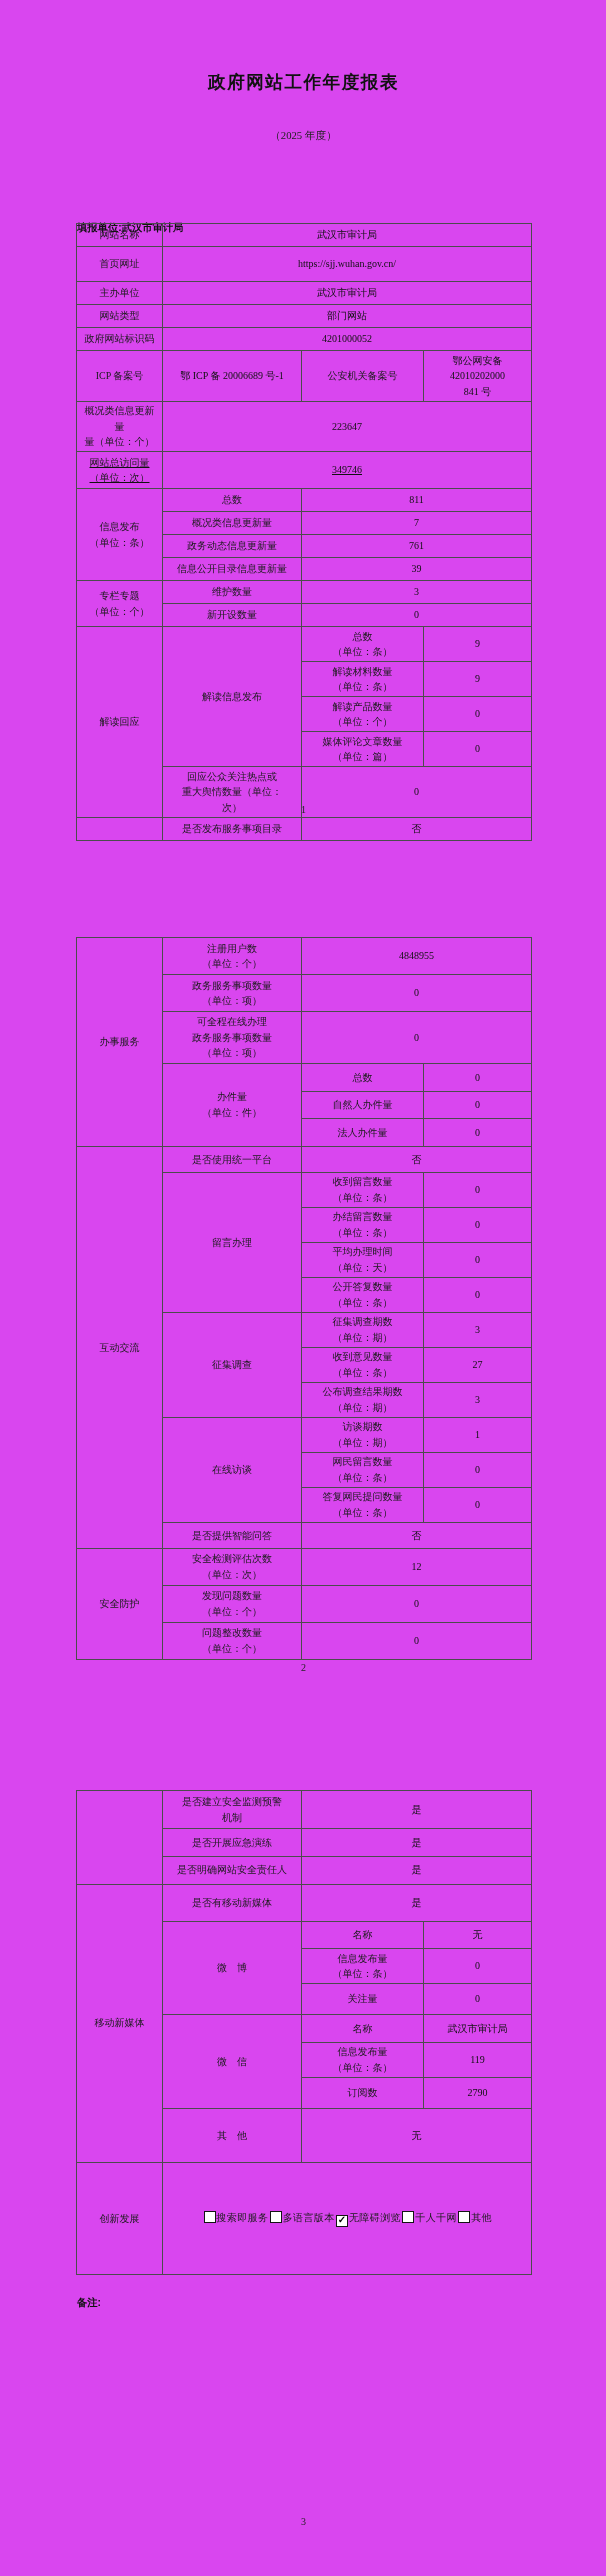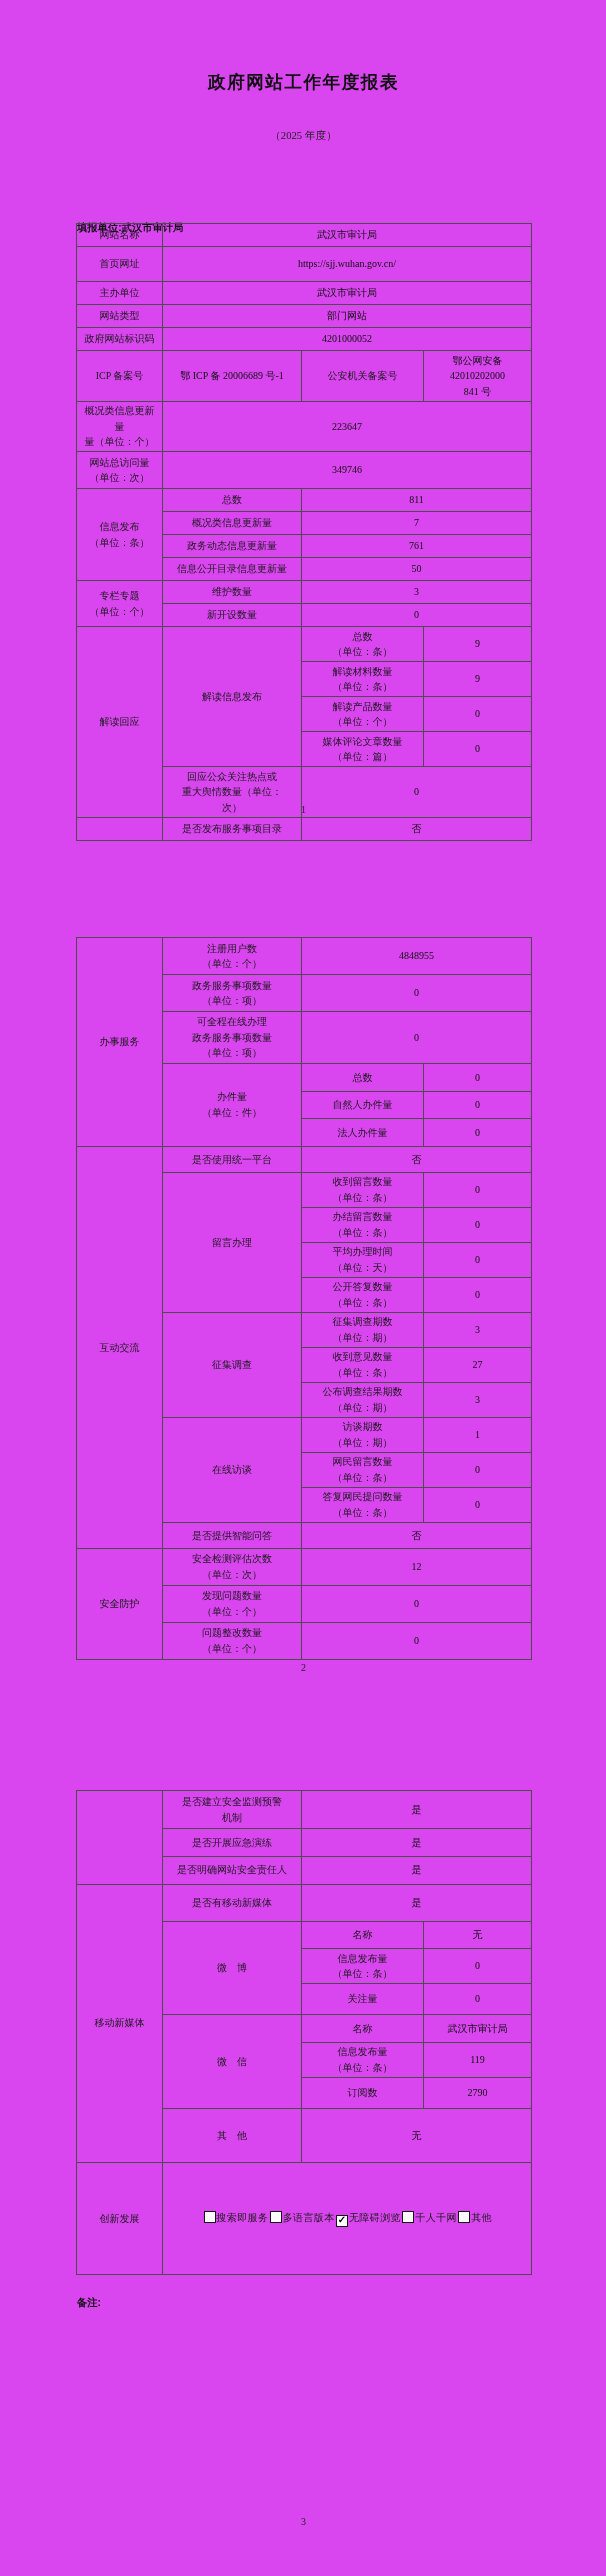--- a/index.html
+++ b/index.html
@@ -110,42 +110,42 @@
           <td class="lbl">公安机关备案号</td>
           <td class="val">鄂公网安备
 42010202000
 841 号</td>
         </tr>
         <tr style="height: 37px;">
           <td class="lbl">概况类信息更新量
 量（单位：个）</td>
           <td colspan="3" class="val">223647</td>
         </tr>
-        <tr style="height: 37px;">
+        <tr style="height: 37px; text-decoration: underline;">
           <td class="lbl">网站总访问量
 （单位：次）</td>
           <td colspan="3" class="val">349746</td>
         </tr>
         <tr style="height: 23px;">
           <td rowspan="4" class="lbl">信息发布
 （单位：条）</td>
           <td class="lbl">总数</td>
           <td colspan="2" class="val">811</td>
         </tr>
         <tr style="height: 23px;">
           <td class="lbl">概况类信息更新量</td>
           <td colspan="2" class="val">7</td>
         </tr>
         <tr style="height: 23px;">
           <td class="lbl">政务动态信息更新量</td>
           <td colspan="2" class="val">761</td>
         </tr>
         <tr style="height: 23px;">
           <td class="lbl">信息公开目录信息更新量</td>
-          <td colspan="2" class="val">50</td>
+          <td colspan="2" class="val">39</td>
         </tr>
         <tr style="height: 23px;">
           <td rowspan="2" class="lbl">专栏专题
 （单位：个）</td>
           <td class="lbl">维护数量</td>
           <td colspan="2" class="val">3</td>
         </tr>
         <tr style="height: 23px;">
           <td class="lbl">新开设数量</td>
           <td colspan="2" class="val">0</td>

